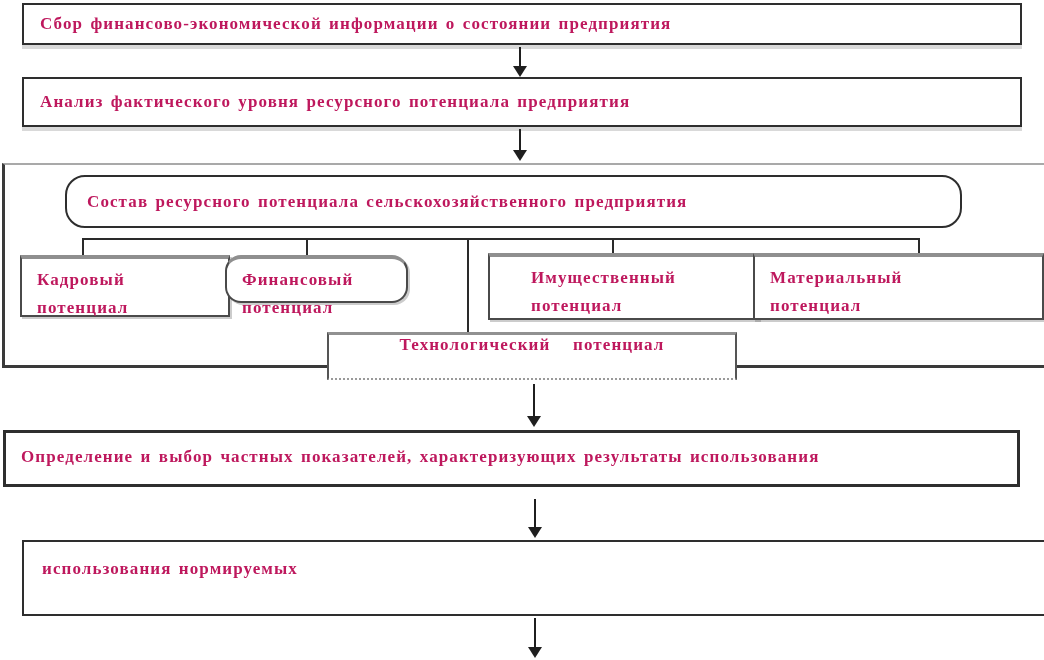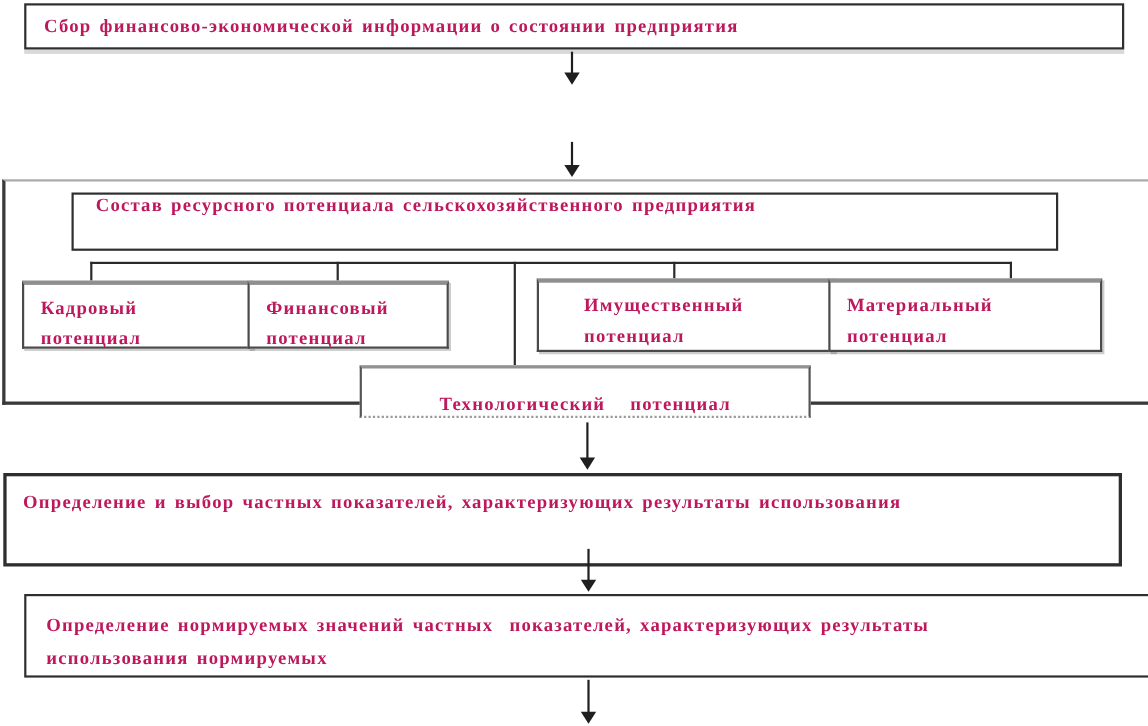--- a/index.html
+++ b/index.html
@@ -56,68 +56,70 @@
 <body>
 
 <div class="canvas">
 
   <div class="box wide-box shadowed" style="top:3px;height:42px;">
     <span class="line">Сбор финансово-экономической информации о состоянии предприятия</span>
   </div>
 
   <div class="arrow" style="left:519px;top:47px;height:20px;"></div>
 
+  <div class="box wide-box shadowed" style="top:77px;height:50px;">
+    <span class="line">Анализ фактического уровня ресурсного потенциала предприятия</span>
+  </div>
 
   <div class="arrow" style="left:519px;top:129px;height:22px;"></div>
 
   <div class="container-frame"></div>
 
-  <div class="box" style="left:65px;top:175px;width:897px;height:53px;display:flex;padding-left:20px;">
+  <div class="box" style="left:65px;top:175px;width:897px;height:53px;display:flex;align-items:center;padding-left:20px;border-radius:20px;">
     <span class="line">Состав ресурсного потенциала сельскохозяйственного предприятия</span>
   </div>
 
   <div class="conn" style="left:82px;top:238px;width:838px;height:2px;"></div>
   <div class="conn" style="left:82px;top:238px;width:2px;height:19px;"></div>
   <div class="conn" style="left:306px;top:238px;width:2px;height:19px;"></div>
   <div class="conn" style="left:467px;top:238px;width:2px;height:94px;"></div>
   <div class="conn" style="left:612px;top:238px;width:2px;height:17px;"></div>
   <div class="conn" style="left:918px;top:238px;width:2px;height:17px;"></div>
 
   <div class="box pot-box" style="left:20px;top:255px;width:210px;height:62px;">
     <div class="line">Кадровый</div>
     <div class="line">потенциал</div>
   </div>
 
-  <div class="box pot-box" style="left:225px;top:255px;width:183px;height:62px;">
+  <div class="box pot-box" style="left:225px;top:255px;width:183px;height:48px;border-radius:16px;">
     <div class="line">Финансовый</div>
     <div class="line">потенциал</div>
   </div>
 
   <div class="box pot-box" style="left:488px;top:253px;width:271px;height:67px;padding-left:41px;">
     <div class="line">Имущественный</div>
     <div class="line">потенциал</div>
   </div>
 
-  <div class="box pot-box" style="left:753px;top:253px;width:249px;height:67px;">
+  <div class="box pot-box" style="left:753px;top:253px;width:291px;height:67px;">
     <div class="line">Материальный</div>
     <div class="line">потенциал</div>
   </div>
 
-  <div class="box" style="left:327px;top:332px;width:410px;height:48px;display:flex;align-items:flex-end;justify-content:center;border:2px solid #555;border-top:3px solid #919191;border-bottom:2px dotted #9a9a9a;z-index:2;word-spacing:6px;">
+  <div class="box" style="left:327px;top:332px;width:410px;height:48px;display:flex;align-items:flex-start;justify-content:center;border:2px solid #555;border-top:3px solid #919191;border-bottom:2px dotted #9a9a9a;z-index:2;word-spacing:6px;">
     <span class="line">Технологический  потенциал</span>
   </div>
 
   <div class="arrow" style="left:533px;top:384px;height:33px;z-index:3;"></div>
 
-  <div class="box multiline" style="left:3px;top:430px;width:1017px;height:85px;padding:9px 8px 12px 15px;border-width:3px;">
+  <div class="box multiline" style="left:3px;top:430px;width:1017px;height:57px;padding:9px 8px 12px 15px;border-width:3px;">
     <div class="line">Определение и выбор частных показателей, характеризующих результаты использования</div>
   </div>
 
   <div class="arrow" style="left:534px;top:499px;height:29px;"></div>
 
   <div class="box multiline" style="left:22px;top:540px;width:1030px;height:76px;padding:12px 8px 0 18px;">
-    <div class="line">Определение нормируемых значений частных  показателей, характеризующих результаты</div>
     <div class="line">использования нормируемых</div>
   </div>
 
   <div class="arrow" style="left:534px;top:618px;height:30px;"></div>
 
 </div>
 
 </body></html>

